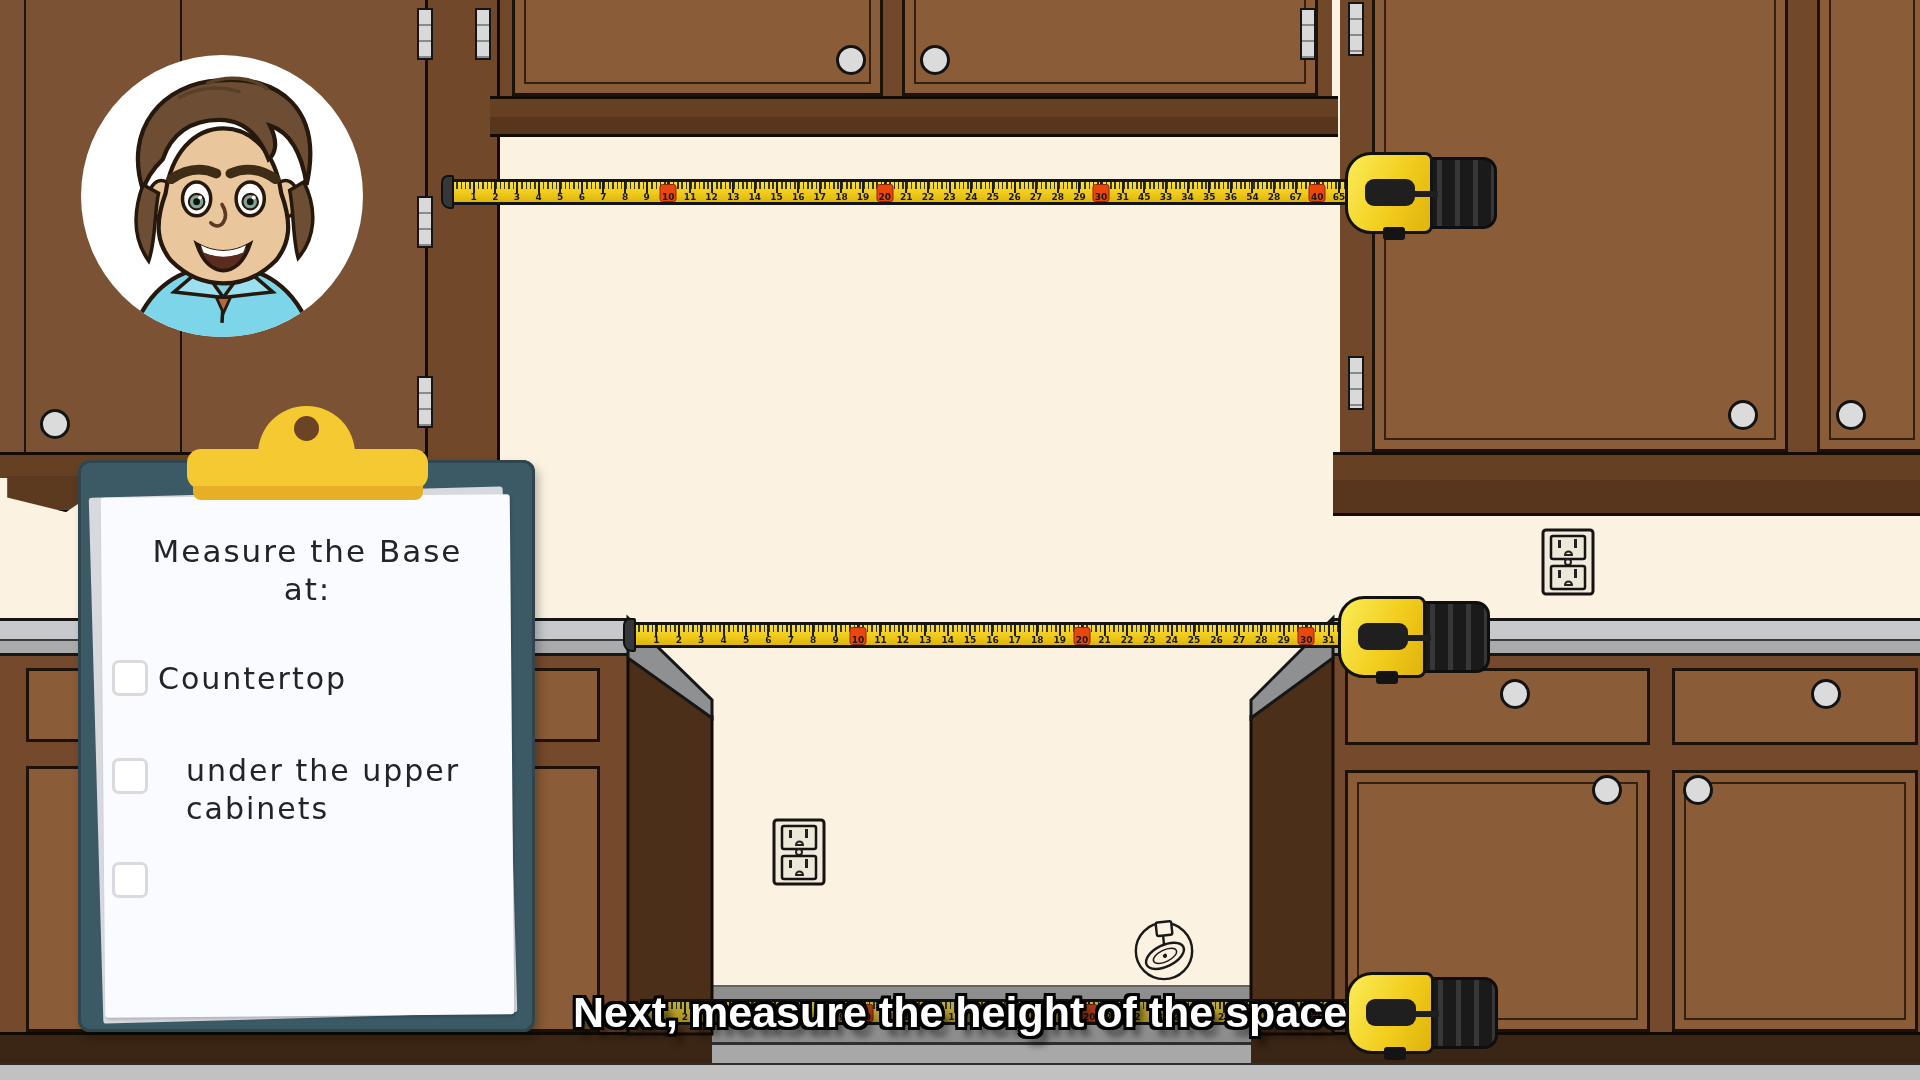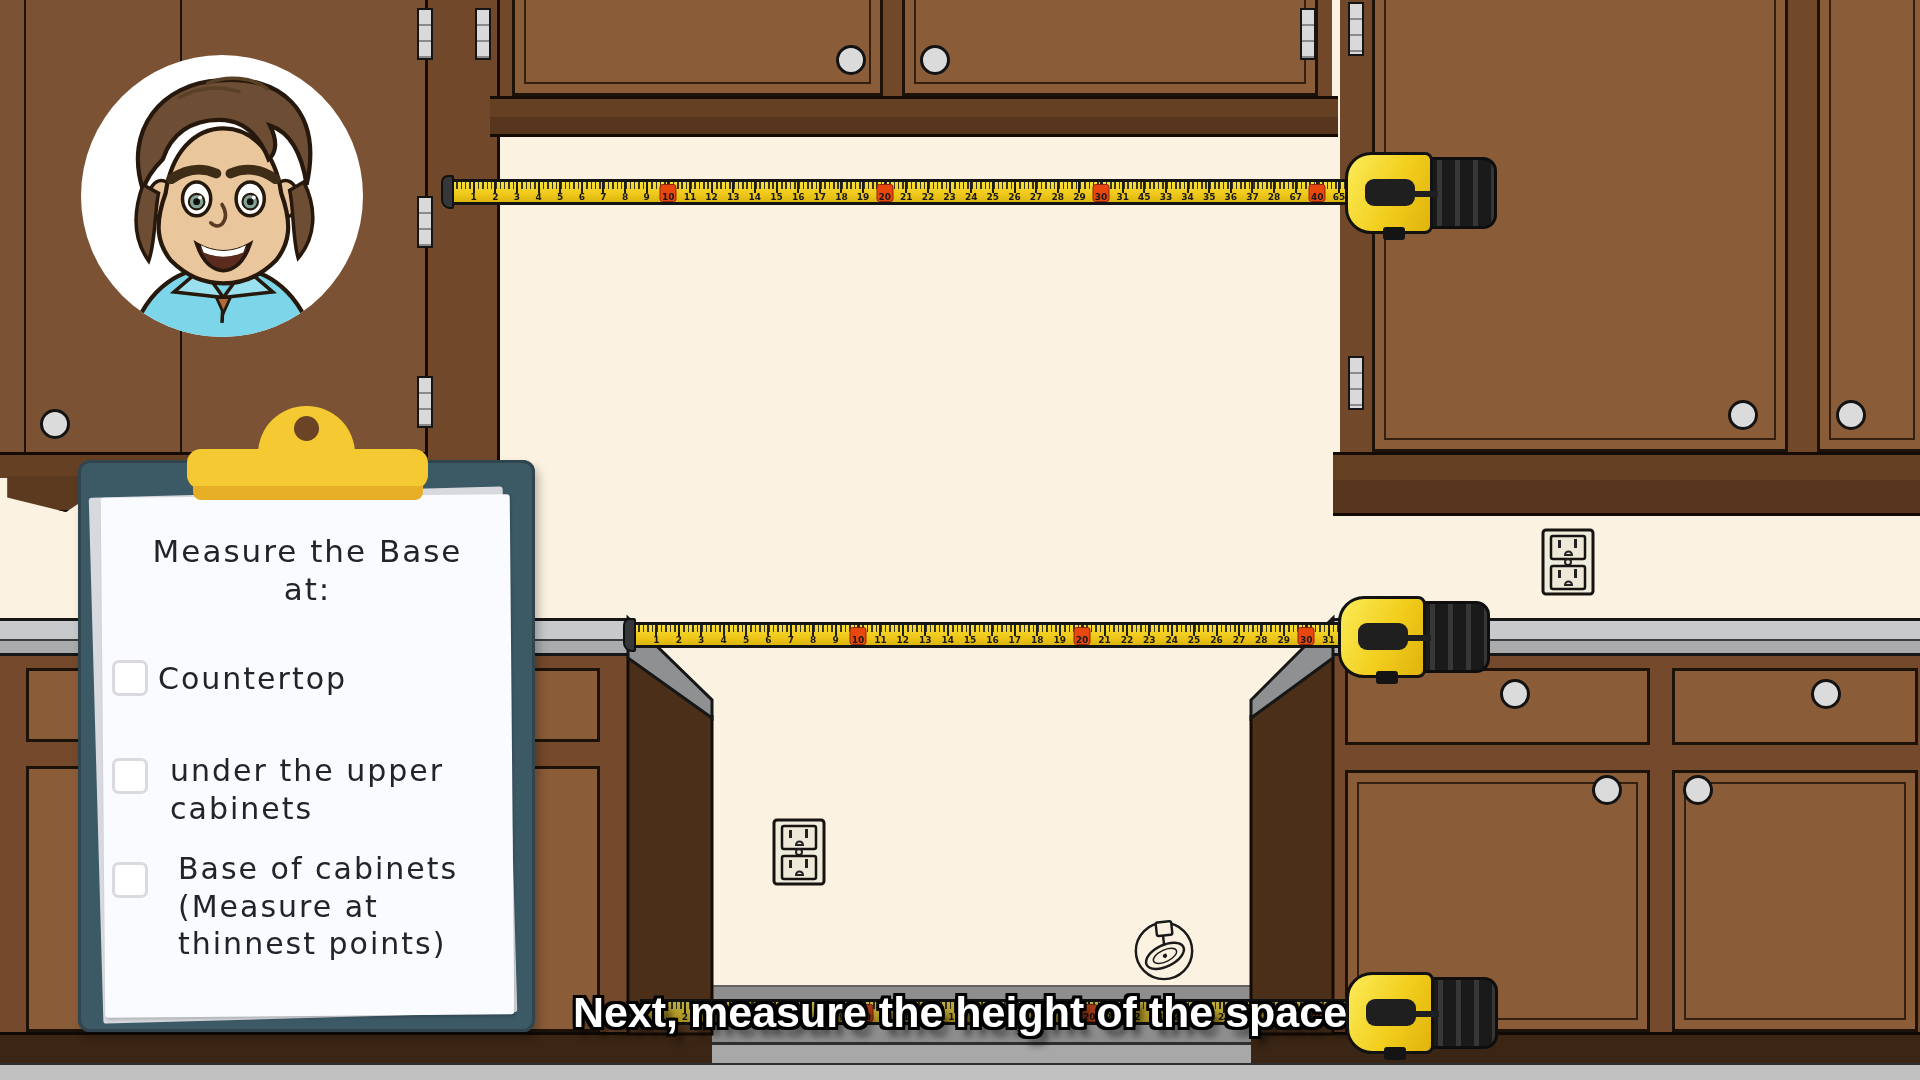--- a/index.html
+++ b/index.html
@@ -299,21 +299,21 @@
       <div class="num" style="left: 692.308px;">45</div>
       <div class="tick" style="left: 712.942px;"></div>
       <div class="num" style="left: 713.942px;">33</div>
       <div class="tick" style="left: 734.577px;"></div>
       <div class="num" style="left: 735.577px;">34</div>
       <div class="tick" style="left: 756.212px;"></div>
       <div class="num" style="left: 757.212px;">35</div>
       <div class="tick" style="left: 777.846px;"></div>
       <div class="num" style="left: 778.846px;">36</div>
       <div class="tick" style="left: 799.481px;"></div>
-      <div class="num" style="left: 800.481px;">37</div>
+      <div class="num" style="left: 800.481px;">54</div>
       <div class="tick" style="left: 821.115px;"></div>
       <div class="num" style="left: 822.115px;">28</div>
       <div class="tick" style="left: 842.75px;"></div>
       <div class="num" style="left: 843.75px;">67</div>
       <div class="tick" style="left: 864.385px;"></div>
       <div class="mark" style="left: 865.385px;"></div>
       <div class="num" style="left: 865.385px;">40</div>
       <div class="tick" style="left: 886.019px;"></div>
       <div class="num" style="left: 887.019px;">65</div>
     </div>
@@ -483,22 +483,19 @@
   <div class="clip-hump"></div>
   <div class="clip-base"></div>
   <div class="clip-bar"></div>
   <div class="clip-hole"></div>
 
   <div class="cl-title">Measure the Base
 at:</div>
   <div class="checkbox" style="left:112px;top:660px;"></div>
   <div class="cl-label" style="left:158px;top:660px;">Countertop</div>
   <div class="checkbox" style="left:112px;top:758px;"></div>
-  <div class="cl-label" style="left:170px;top:752px;">under the upper
+  <div class="cl-label" style="left:186px;top:752px;">under the upper
 cabinets</div>
   <div class="checkbox" style="left:112px;top:862px;"></div>
-  <div class="cl-label" style="left:178px;top:850px;">Base of cabinets
-(Measure at
-thinnest points)</div>
 
   <div class="caption">Next, measure the height of the space</div>
 
 </div>
 
 </body></html>

